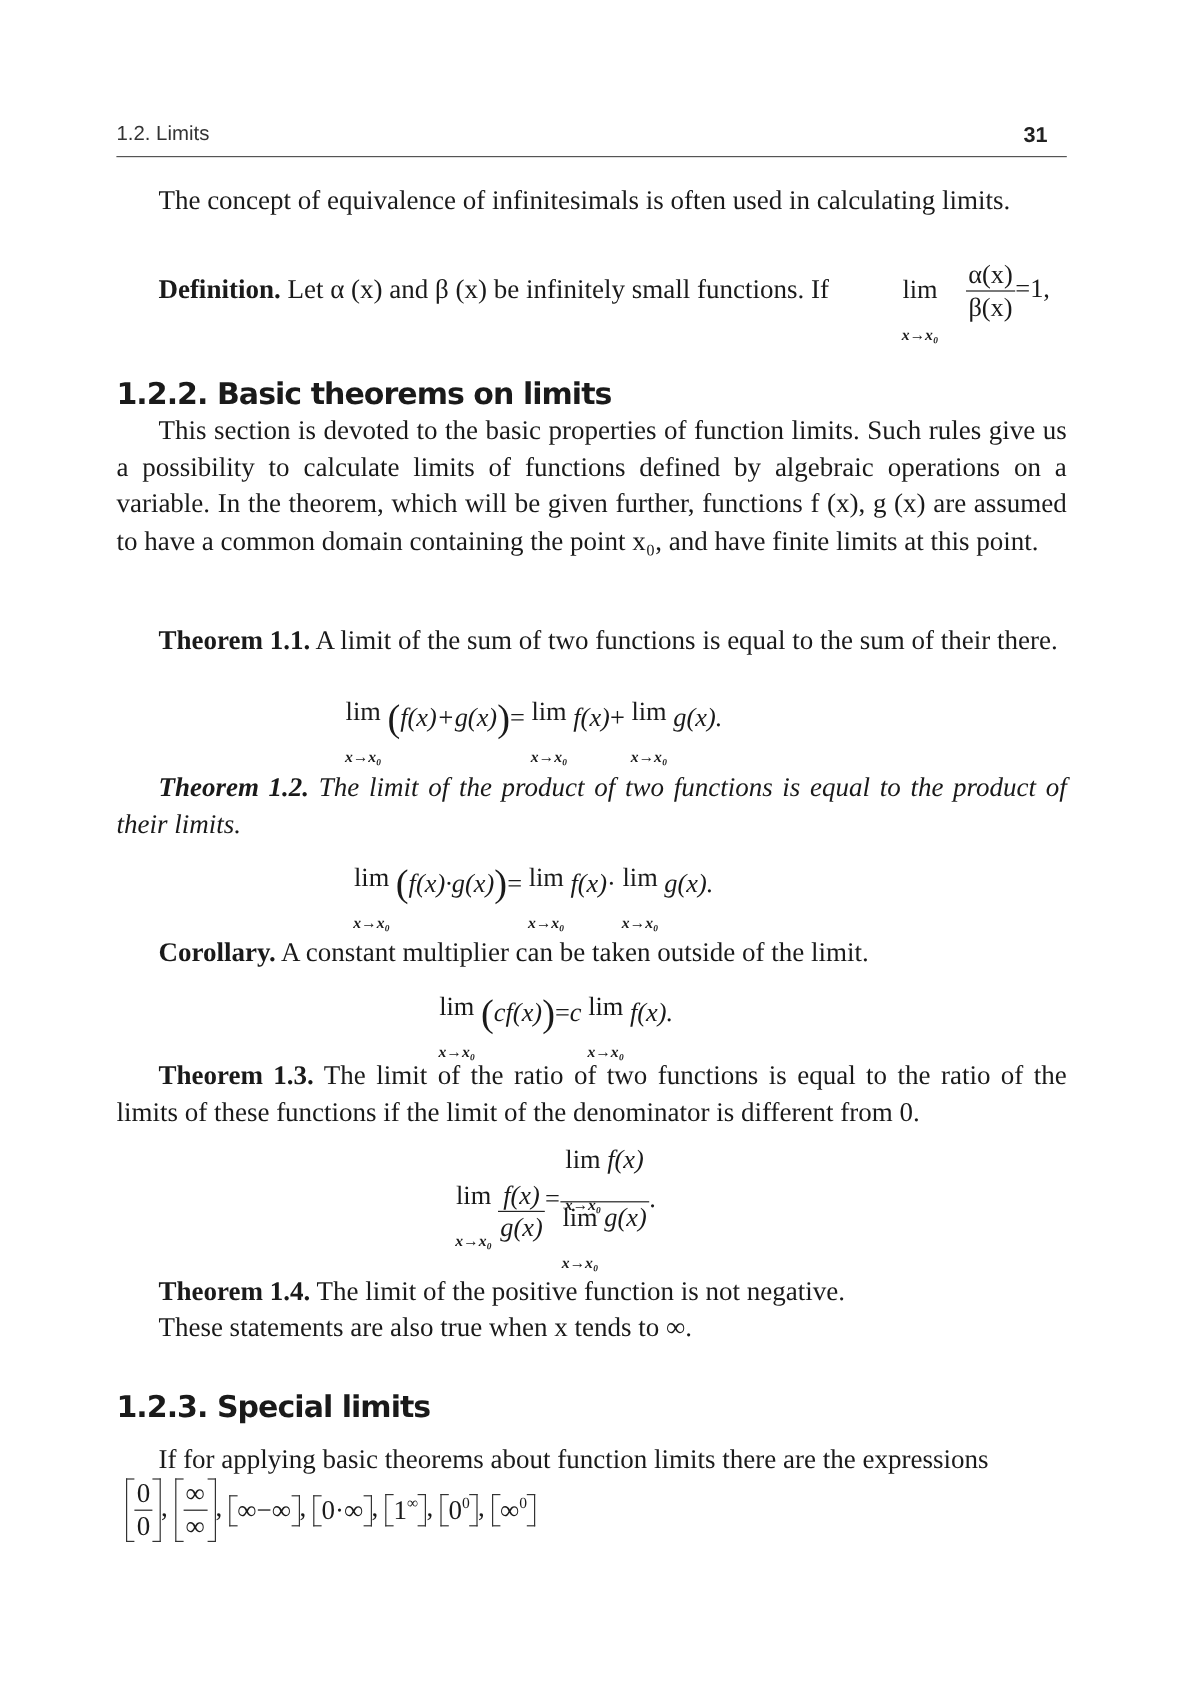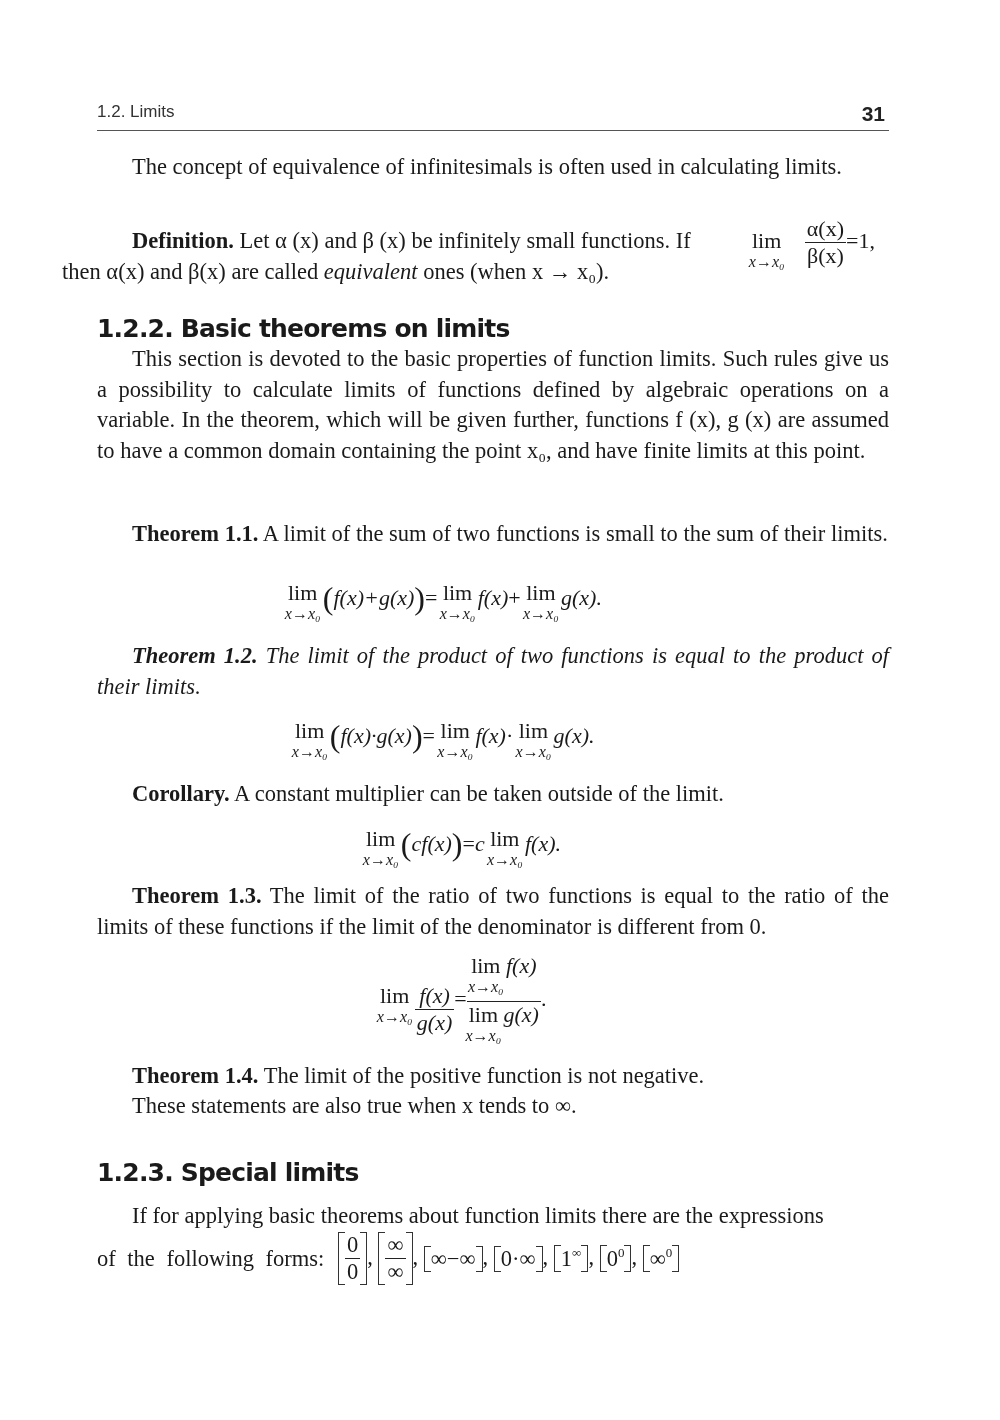--- a/index.html
+++ b/index.html
@@ -2,32 +2,32 @@
 <html><head>
 <meta charset="utf-8">
 <style>
   html, body { margin:0; padding:0; background:#ffffff; }
   body { width:1000px; height:1420px; position:relative; overflow:hidden; color:#1a1a1a;
          font-family:"Liberation Serif", serif; }
   .header { position:absolute; left:97px; top:100px; width:792px; height:30px;
             border-bottom:1.5px solid #555; }
   .header .run { position:absolute; left:0; top:2px; font-family:"Liberation Sans", sans-serif;
                  font-size:17px; color:#333; }
-  .header .pnum { position:absolute; right:4px; top:2px; font-family:"Liberation Sans", sans-serif;
-                  font-size:21px; font-weight:bold; color:#222; }
+  .header .pnum { position:absolute; right:16px; top:2px; font-family:"Liberation Sans", sans-serif;
+                  font-size:18px; font-weight:bold; color:#222; }
   .p { position:absolute; left:97px; width:792px; font-size:22.5px; line-height:30.5px;
        text-align:justify; text-align-last:left; }
   .ind { text-indent:35px; }
   b { font-weight:bold; }
   .h2 { position:absolute; left:97px; font-family:"DejaVu Sans", sans-serif; font-weight:bold;
         font-size:25px; letter-spacing:-0.8px; color:#1a1a1a; }
   .eq { position:absolute; font-size:22px; white-space:nowrap; font-style:normal; }
   .lim { display:inline-block; position:relative; text-align:right; vertical-align:top; }
-  .lim .sub { position:absolute; left:50%; transform:translateX(-50%); top:25px; font-size:16px;
-              font-style:italic; white-space:nowrap; }
+  .lim .sub { position:absolute; left:50%; transform:translateX(-50%); top:43px; font-size:13px;
+              font-style:italic; white-space:nowrap;font-weight:bold; }
   i { font-style:italic; }
   .big { font-size:32px; font-weight:lighter; vertical-align:-4px; }
   .frac { display:inline-block; vertical-align:middle; text-align:center; }
   .frac .num { display:block; border-bottom:1.2px solid #222; padding:0 2px; }
   .frac .den { display:block; padding:0 2px; }
   .formbrk { display:inline-block; vertical-align:middle; position:relative; padding:0 7px; text-align:center; }
   .formbrk:before, .formbrk:after { content:""; position:absolute; top:0; bottom:0; width:6px;
          border:1.5px solid #333; }
   .formbrk:before { left:0; border-right:none; }
   .formbrk:after { right:0; border-left:none; }
@@ -39,32 +39,31 @@
 <div class="header">
   <span class="run">1.2. Limits</span>
   <span class="pnum">31</span>
 </div>
 
 <div class="p ind" style="top:152px;">The concept of equivalence of infinitesimals is often used in calculating limits.</div>
 
 <div class="p ind" style="top:226px; text-align:right;">
   <b>Definition.</b>
   <span>Let α (x) and β (x) be infinitely small functions. If</span><br>
-  <span style="margin-left:-35px;"><span>then α(x) and β(x) are called </span><i>equivalent</i><span> ones (when x → x₀).</span></span>
 </div>
 <div class="eq" style="left:752px; top:216px;">
   <span class="lim" style="top:12px;"><span>lim</span><span class="sub">x→x₀</span></span>
   <span class="frac" style="margin-left:18px;"><span class="num">α(x)</span><span class="den">β(x)</span></span><span>=1,</span>
 </div>
 
 <div class="h2" style="top:314px;">1.2.2. Basic theorems on limits</div>
 <div class="p ind" style="top:344px;">This section is devoted to the basic properties of function limits. Such rules give us a possibility to calculate limits of functions defined by algebraic operations on a variable. In the theorem, which will be given further, functions f (x), g (x) are assumed to have a common domain containing the point x₀, and have finite limits at this point.</div>
 
 <div class="p ind" style="top:519px;">
-  <b>Theorem 1.1.</b><span> A limit of the sum of two functions is small to the sum of their limits.</span>
+  <b>Theorem 1.1.</b><span> A limit of the sum of two functions is equal to the sum of their there.</span>
 </div>
 <div class="eq" style="left:288px; top:580px;">
   <span class="lim"><span>lim</span><span class="sub">x→x₀</span></span>
   <span class="big">(</span><i>f(x)+g(x)</i><span class="big">)</span>=
   <span class="lim"><span>lim</span><span class="sub">x→x₀</span></span>
   <i>f(x)</i><span>+</span>
   <span class="lim"><span>lim</span><span class="sub">x→x₀</span></span>
   <i>g(x).</i>
 </div>
 
@@ -103,21 +102,20 @@
 
 <div class="p ind" style="top:1061px;">
   <b>Theorem 1.4.</b><span> The limit of the positive function is not negative.</span>
 </div>
 <div class="p ind" style="top:1091px;">These statements are also true when x tends to ∞.</div>
 
 <div class="h2" style="top:1158px;">1.2.3. Special limits</div>
 <div class="p ind" style="top:1201px;">If for applying basic theorems about function limits there are the expressions</div>
 
 <div class="eq" style="left:97px; top:1232px; font-size:22.5px;">
-  <span style="vertical-align:middle; word-spacing:6px;">of the following forms:</span>
   <span class="formbrk" style="margin-left:8px;"><span class="frac"><span class="num">0</span><span class="den">0</span></span></span>,
   <span class="formbrk"><span class="frac"><span class="num">∞</span><span class="den">∞</span></span></span>,
   <span class="formbrk">∞−∞</span>,
   <span class="formbrk">0·∞</span>,
   <span class="formbrk">1<sup>∞</sup></span>,
   <span class="formbrk">0<sup>0</sup></span>,
   <span class="formbrk">∞<sup>0</sup></span>
 </div>
 
 </body></html>

